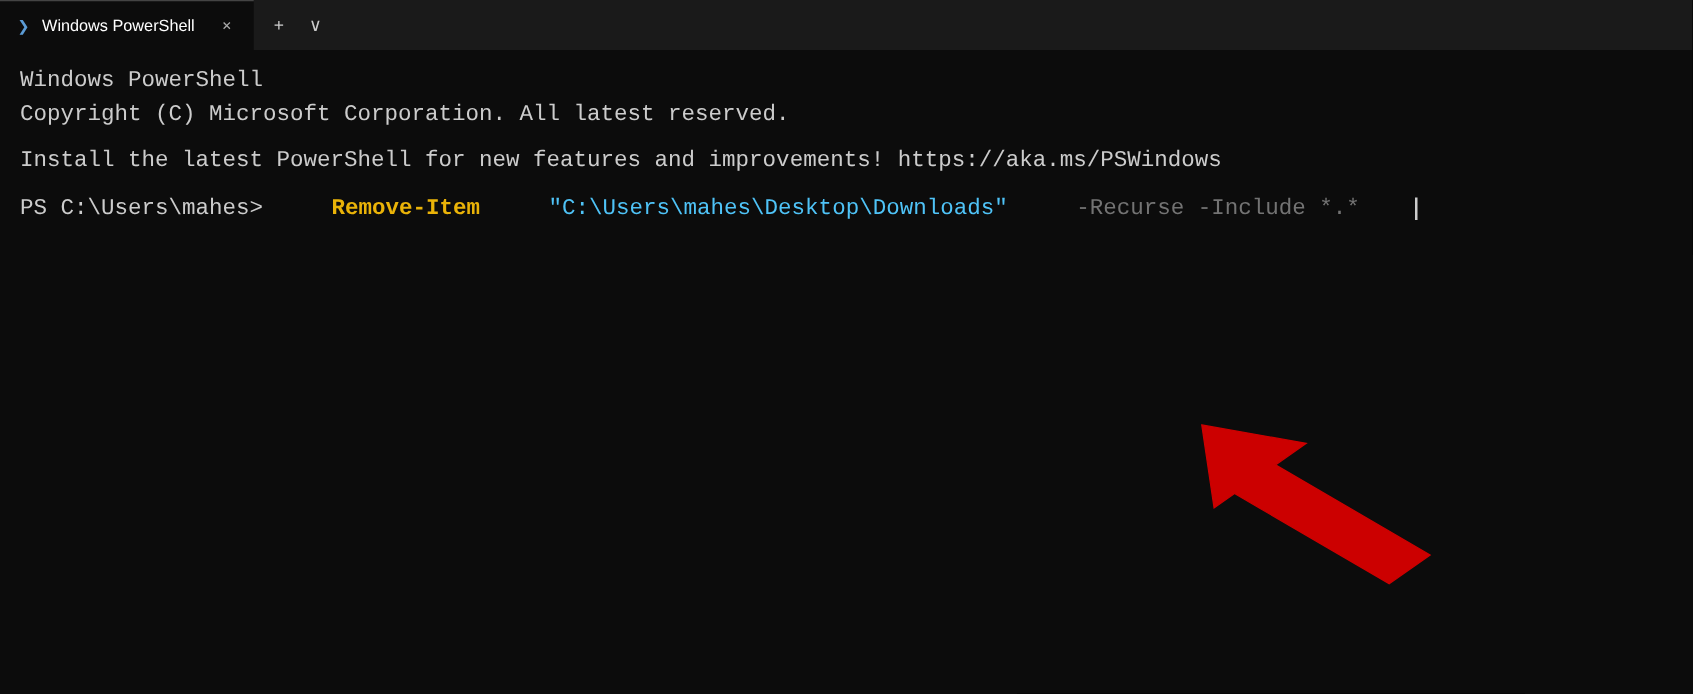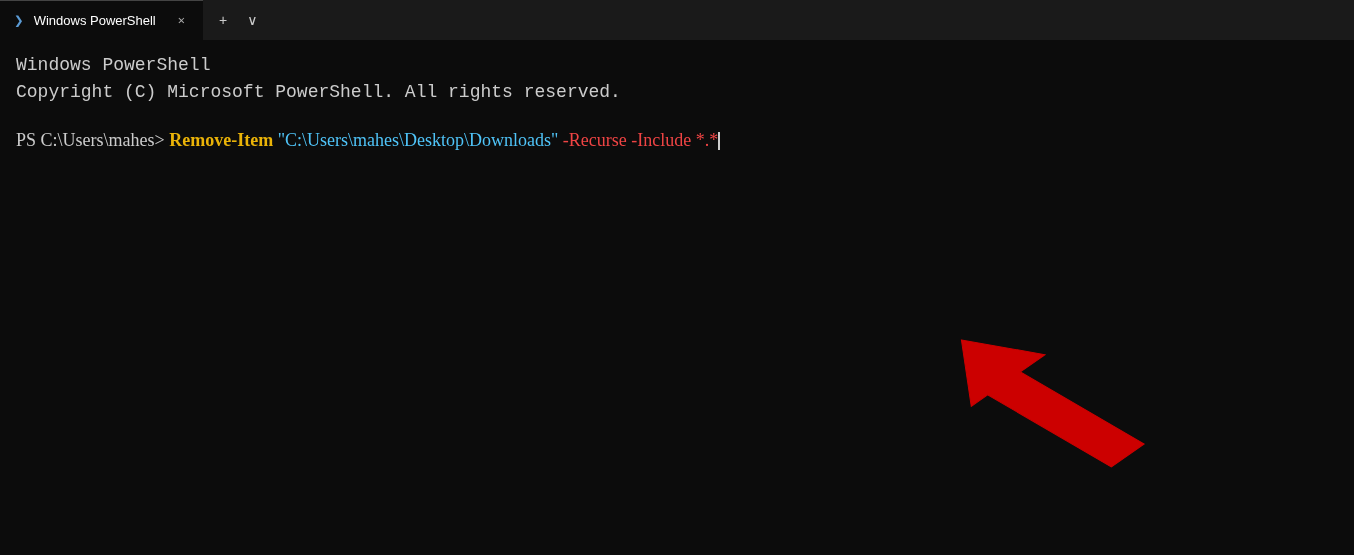--- a/index.html
+++ b/index.html
@@ -92,40 +92,41 @@
     }
 
     .line-spacing {
       height: 10px;
     }
 
     .cmd-line {
       display: flex;
       align-items: center;
       font-size: 18px;
-      font-family: Liberation Serif, serif;
+      font-family: Liberation Mono, monospace;
       white-space: pre;
       margin-top: 4px;
+      gap: 44px;
     }
 
     .prompt {
       color: #cccccc;
     }
 
     .cmd-yellow {
       color: #eab308;
       font-weight: bold;
     }
 
     .cmd-blue {
       color: #4fc3f7;
     }
 
     .cmd-white {
-      color: #ef4444;
+      color: #737373;
     }
 
     .cursor {
       display: inline-block;
       width: 2px;
       height: 18px;
       background: #cccccc;
       vertical-align: text-bottom;
       animation: blink 1s step-end infinite;
     }
@@ -161,22 +162,23 @@
   </div>
   <div class="tab-controls">
     <button class="tab-btn">+</button>
     <button class="tab-btn">∨</button>
   </div>
 </div>
 
 <div class="terminal">
 
   <div class="terminal-line">Windows PowerShell</div>
-  <div class="terminal-line">Copyright (C) Microsoft PowerShell. All rights reserved.</div>
+  <div class="terminal-line">Copyright (C) Microsoft Corporation. All latest reserved.</div>
   <div class="line-spacing"></div>
+  <div class="terminal-line">Install the latest PowerShell for new features and improvements! https://aka.ms/PSWindows</div>
   <div class="line-spacing"></div>
 
   <div class="cmd-line">
     <span class="prompt">PS C:\Users\mahes&gt; </span>
     <span class="cmd-yellow">Remove-Item</span>
     <span class="cmd-blue"> "C:\Users\mahes\Desktop\Downloads"</span>
     <span class="cmd-white"> -Recurse -Include *.*</span>
     <span class="cursor"></span>
   </div>
 

